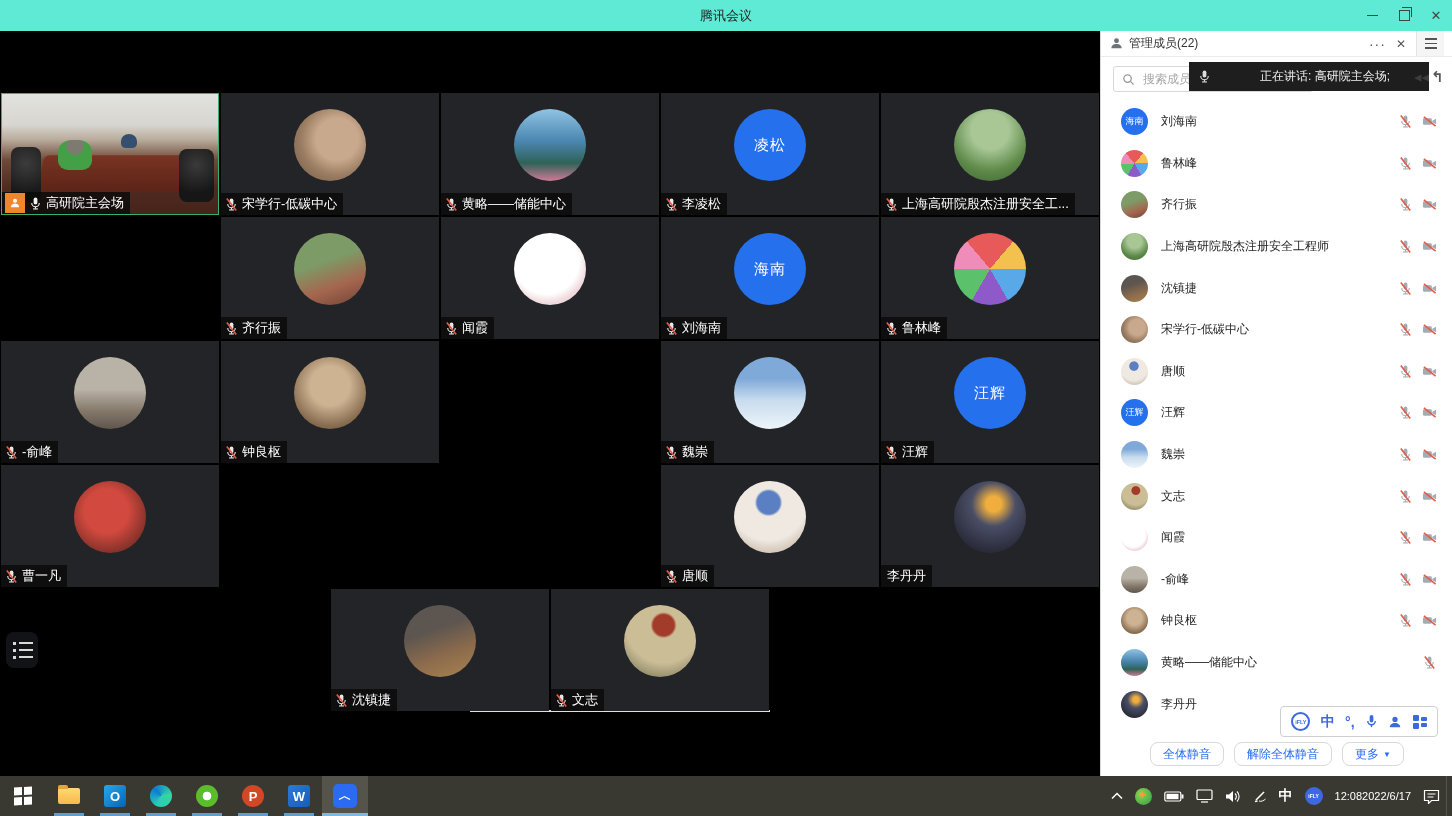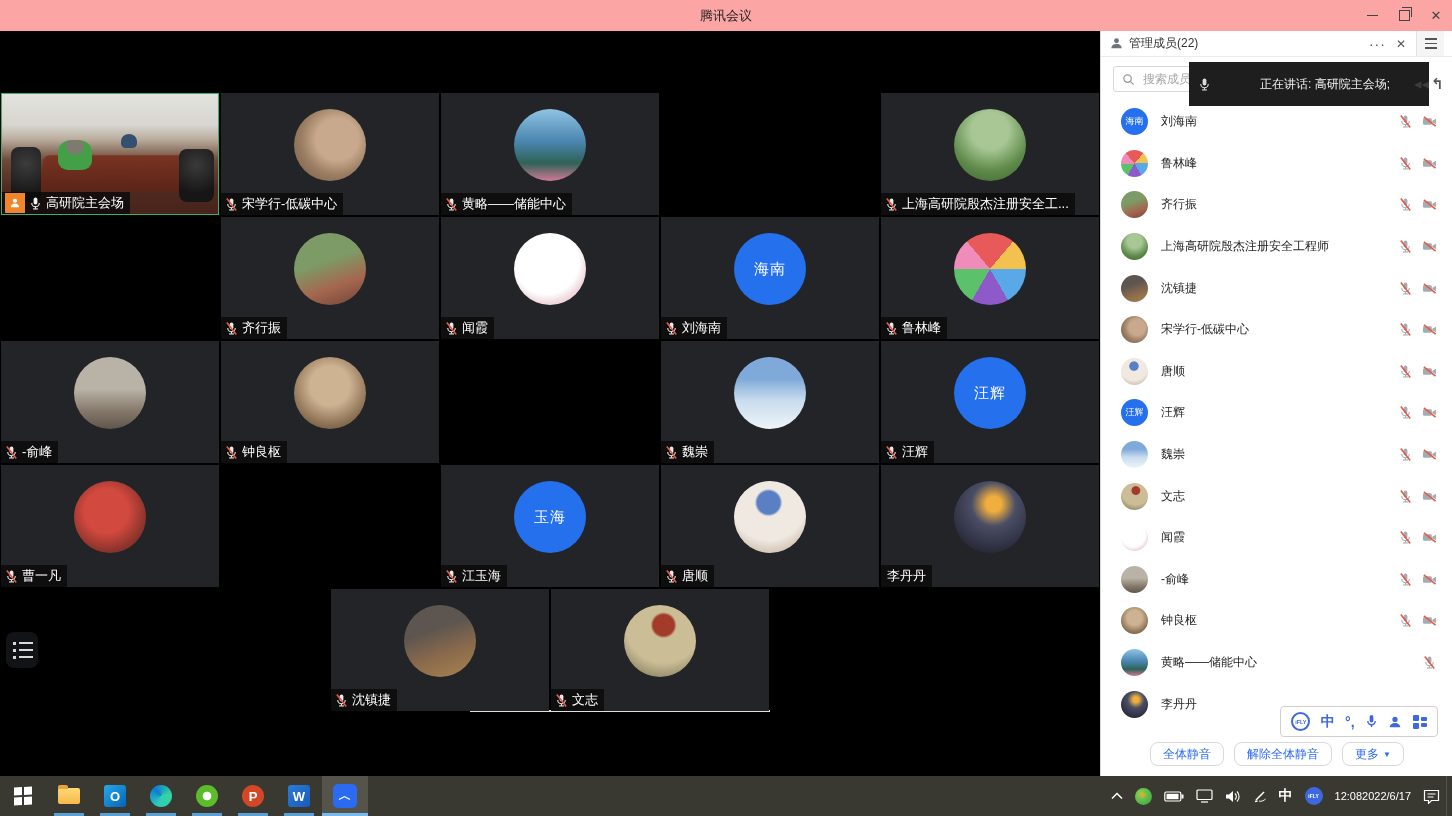--- a/index.html
+++ b/index.html
@@ -1,19 +1,19 @@
 <!DOCTYPE html>
 <html><head>
 <meta charset="utf-8">
 <style>
   html,body{margin:0;padding:0;}
   body{width:1452px;height:816px;position:relative;overflow:hidden;
        font-family:"Liberation Sans","DejaVu Sans",sans-serif;background:#000;}
   
-  .titlebar{position:absolute;left:0;top:0;width:1452px;height:31px;background:#fca5a5;}
+  .titlebar{position:absolute;left:0;top:0;width:1452px;height:31px;background:#5eead4;}
   .titlebar .title{position:absolute;left:0;right:0;top:0;height:31px;line-height:31px;
        text-align:center;font-size:13px;color:#1f1f1f;}
   .wincontrols{position:absolute;right:0;top:0;height:31px;display:flex;}
   .winbtn{width:32px;height:31px;display:flex;align-items:center;justify-content:center;
        color:#444;font-size:13px;cursor:pointer;}
   .winbtn .min{display:block;width:11px;height:0;border-top:1.5px solid #444;}
   .winbtn .restore{display:block;width:9px;height:9px;border:1.2px solid #444;position:relative;}
   .winbtn .restore::before{content:"";position:absolute;left:2px;top:-4px;width:9px;height:9px;
        border:1.2px solid #444;border-left:none;border-bottom:none;}
   
@@ -63,21 +63,21 @@
   .sb-close{font-size:12px;cursor:pointer;color:#555;}
   .sb-burger{width:27px;height:25px;border-left:1px solid #e3e3e3;background:#f5f5f5;
      display:flex;flex-direction:column;justify-content:center;align-items:center;gap:3px;cursor:pointer;}
   .sb-burger s{display:block;width:12px;height:1.5px;background:#555;}
   .sb-search{padding:9px 12px 8px 12px;}
   .sb-search .box{width:200px;height:26px;border:1px solid #d8d8d8;border-radius:3px;
      display:flex;align-items:center;gap:6px;padding:0 8px;box-sizing:border-box;}
   .sb-search input{border:none;outline:none;font-size:12px;color:#333;width:140px;
      font-family:"Liberation Sans","DejaVu Sans",sans-serif;}
   .sb-search input::placeholder{color:#a6a6a6;}
-  .toast{position:absolute;left:88px;top:31px;width:240px;height:44px;background:#1e1e1e;
+  .toast{position:absolute;left:88px;top:31px;width:240px;height:29px;background:#1e1e1e;
      display:flex;align-items:center;gap:24px;padding:0 8px;box-sizing:border-box;z-index:5;}
   .toast .sep{width:1px;height:16px;background:#555;}
   .toast .txt{font-size:12px;color:#f0f0f0;white-space:nowrap;}
   .toast .arrows{margin-left:auto;color:#3d3d3d;font-size:15px;font-weight:bold;display:flex;gap:2px;}
   .toast .arrows .a2{color:#565656;}
   .mlist{position:absolute;left:0;top:70px;width:352px;height:624px;overflow:hidden;}
   .mrow{height:41.6px;display:flex;align-items:center;padding:0 16px 0 20px;box-sizing:border-box;cursor:pointer;}
   .avatar-sm{width:27px;height:27px;border-radius:50%;flex:0 0 auto;}
   .avatar-sm.txt{font-size:9px;}
   .mname{font-size:12px;color:#262626;margin-left:13px;white-space:nowrap;overflow:hidden;
@@ -223,20 +223,35 @@
             <rect x="6" y="1.5" width="4" height="7.5" rx="2" fill="#e8e8e8"></rect>
   <path d="M4 7.5a4 4 0 0 0 8 0" fill="none" stroke="#e8e8e8" stroke-width="1.2"></path>
   <line x1="8" y1="11.5" x2="8" y2="13.5" stroke="#e8e8e8" stroke-width="1.2"></line>
   <line x1="5.4" y1="13.8" x2="10.6" y2="13.8" stroke="#e8e8e8" stroke-width="1.2"></line>
   <line x1="3" y1="1.5" x2="13" y2="14.5" stroke="#e25c4a" stroke-width="1.7"></line>
           </svg>
         </span>
       <span class="lbl-text">黄略——储能中心</span>
     </div>
   </div>
+    <div class="tile" style="left: 661px; top: 62px; width: 218px; height: 122px;">
+    <div class="avatar-big txt">凌松</div>
+    <div class="tilelabel">
+      <span class="icn">
+  <svg viewBox="0 0 16 16">
+            <rect x="6" y="1.5" width="4" height="7.5" rx="2" fill="#e8e8e8"></rect>
+  <path d="M4 7.5a4 4 0 0 0 8 0" fill="none" stroke="#e8e8e8" stroke-width="1.2"></path>
+  <line x1="8" y1="11.5" x2="8" y2="13.5" stroke="#e8e8e8" stroke-width="1.2"></line>
+  <line x1="5.4" y1="13.8" x2="10.6" y2="13.8" stroke="#e8e8e8" stroke-width="1.2"></line>
+  <line x1="3" y1="1.5" x2="13" y2="14.5" stroke="#e25c4a" stroke-width="1.7"></line>
+          </svg>
+        </span>
+      <span class="lbl-text">李凌松</span>
+    </div>
+  </div>
     <div class="tile" style="left: 881px; top: 62px; width: 218px; height: 122px;">
     <div class="avatar-big" style="background: radial-gradient(circle at 50% 30%, rgb(168, 199, 149) 0px, rgb(168, 199, 149) 30%, rgb(94, 138, 74) 65%, rgb(63, 99, 50));"></div>
     <div class="tilelabel">
       <span class="icn">
   <svg viewBox="0 0 16 16">
             <rect x="6" y="1.5" width="4" height="7.5" rx="2" fill="#e8e8e8"></rect>
   <path d="M4 7.5a4 4 0 0 0 8 0" fill="none" stroke="#e8e8e8" stroke-width="1.2"></path>
   <line x1="8" y1="11.5" x2="8" y2="13.5" stroke="#e8e8e8" stroke-width="1.2"></line>
   <line x1="5.4" y1="13.8" x2="10.6" y2="13.8" stroke="#e8e8e8" stroke-width="1.2"></line>
   <line x1="3" y1="1.5" x2="13" y2="14.5" stroke="#e25c4a" stroke-width="1.7"></line>
@@ -371,35 +386,20 @@
       <span class="icn">
   <svg viewBox="0 0 16 16">
             <rect x="6" y="1.5" width="4" height="7.5" rx="2" fill="#e8e8e8"></rect>
   <path d="M4 7.5a4 4 0 0 0 8 0" fill="none" stroke="#e8e8e8" stroke-width="1.2"></path>
   <line x1="8" y1="11.5" x2="8" y2="13.5" stroke="#e8e8e8" stroke-width="1.2"></line>
   <line x1="5.4" y1="13.8" x2="10.6" y2="13.8" stroke="#e8e8e8" stroke-width="1.2"></line>
   <line x1="3" y1="1.5" x2="13" y2="14.5" stroke="#e25c4a" stroke-width="1.7"></line>
           </svg>
         </span>
       <span class="lbl-text">曹一凡</span>
-    </div>
-  </div>
-    <div class="tile" style="left: 441px; top: 434px; width: 218px; height: 122px;">
-    <div class="avatar-big txt">玉海</div>
-    <div class="tilelabel">
-      <span class="icn">
-  <svg viewBox="0 0 16 16">
-            <rect x="6" y="1.5" width="4" height="7.5" rx="2" fill="#e8e8e8"></rect>
-  <path d="M4 7.5a4 4 0 0 0 8 0" fill="none" stroke="#e8e8e8" stroke-width="1.2"></path>
-  <line x1="8" y1="11.5" x2="8" y2="13.5" stroke="#e8e8e8" stroke-width="1.2"></line>
-  <line x1="5.4" y1="13.8" x2="10.6" y2="13.8" stroke="#e8e8e8" stroke-width="1.2"></line>
-  <line x1="3" y1="1.5" x2="13" y2="14.5" stroke="#e25c4a" stroke-width="1.7"></line>
-          </svg>
-        </span>
-      <span class="lbl-text">江玉海</span>
     </div>
   </div>
     <div class="tile" style="left: 661px; top: 434px; width: 218px; height: 122px;">
     <div class="avatar-big" style="background: radial-gradient(circle at 48% 30%, rgb(90, 127, 194) 0px, rgb(90, 127, 194) 18%, rgb(239, 233, 226) 22%, rgb(239, 233, 226) 60%, rgb(217, 206, 192) 75%, rgb(196, 182, 164));"></div>
     <div class="tilelabel">
       <span class="icn">
   <svg viewBox="0 0 16 16">
             <rect x="6" y="1.5" width="4" height="7.5" rx="2" fill="#e8e8e8"></rect>
   <path d="M4 7.5a4 4 0 0 0 8 0" fill="none" stroke="#e8e8e8" stroke-width="1.2"></path>
   <line x1="8" y1="11.5" x2="8" y2="13.5" stroke="#e8e8e8" stroke-width="1.2"></line>

